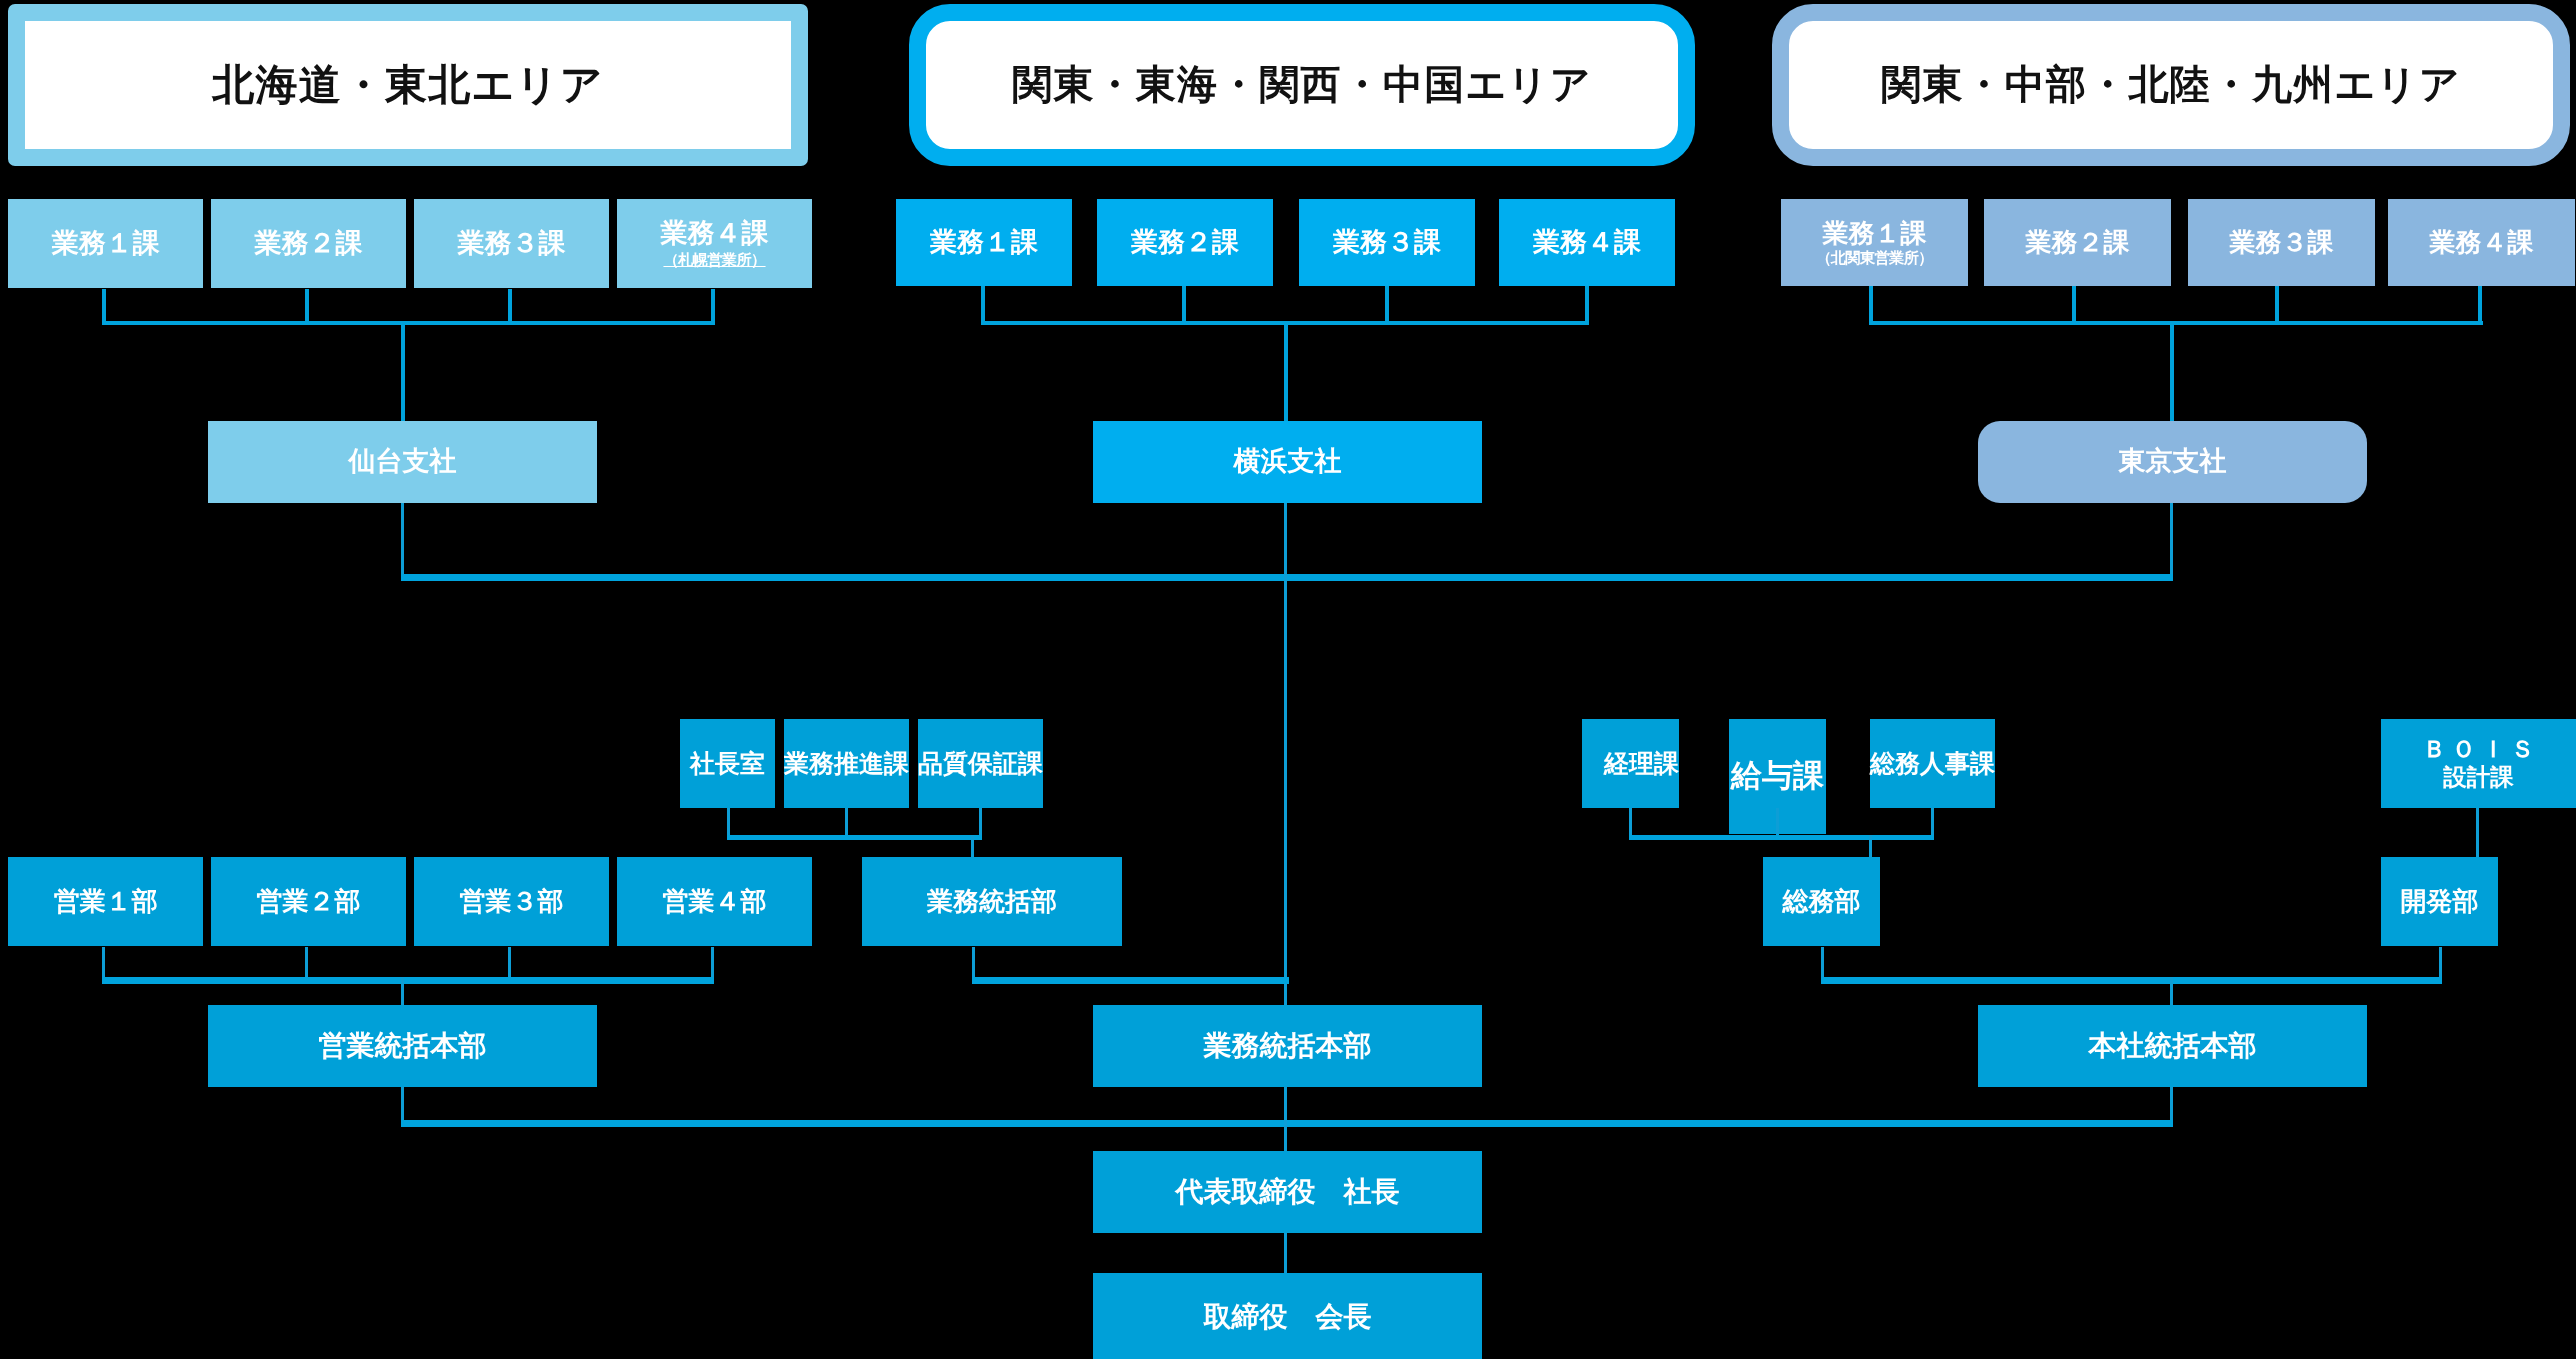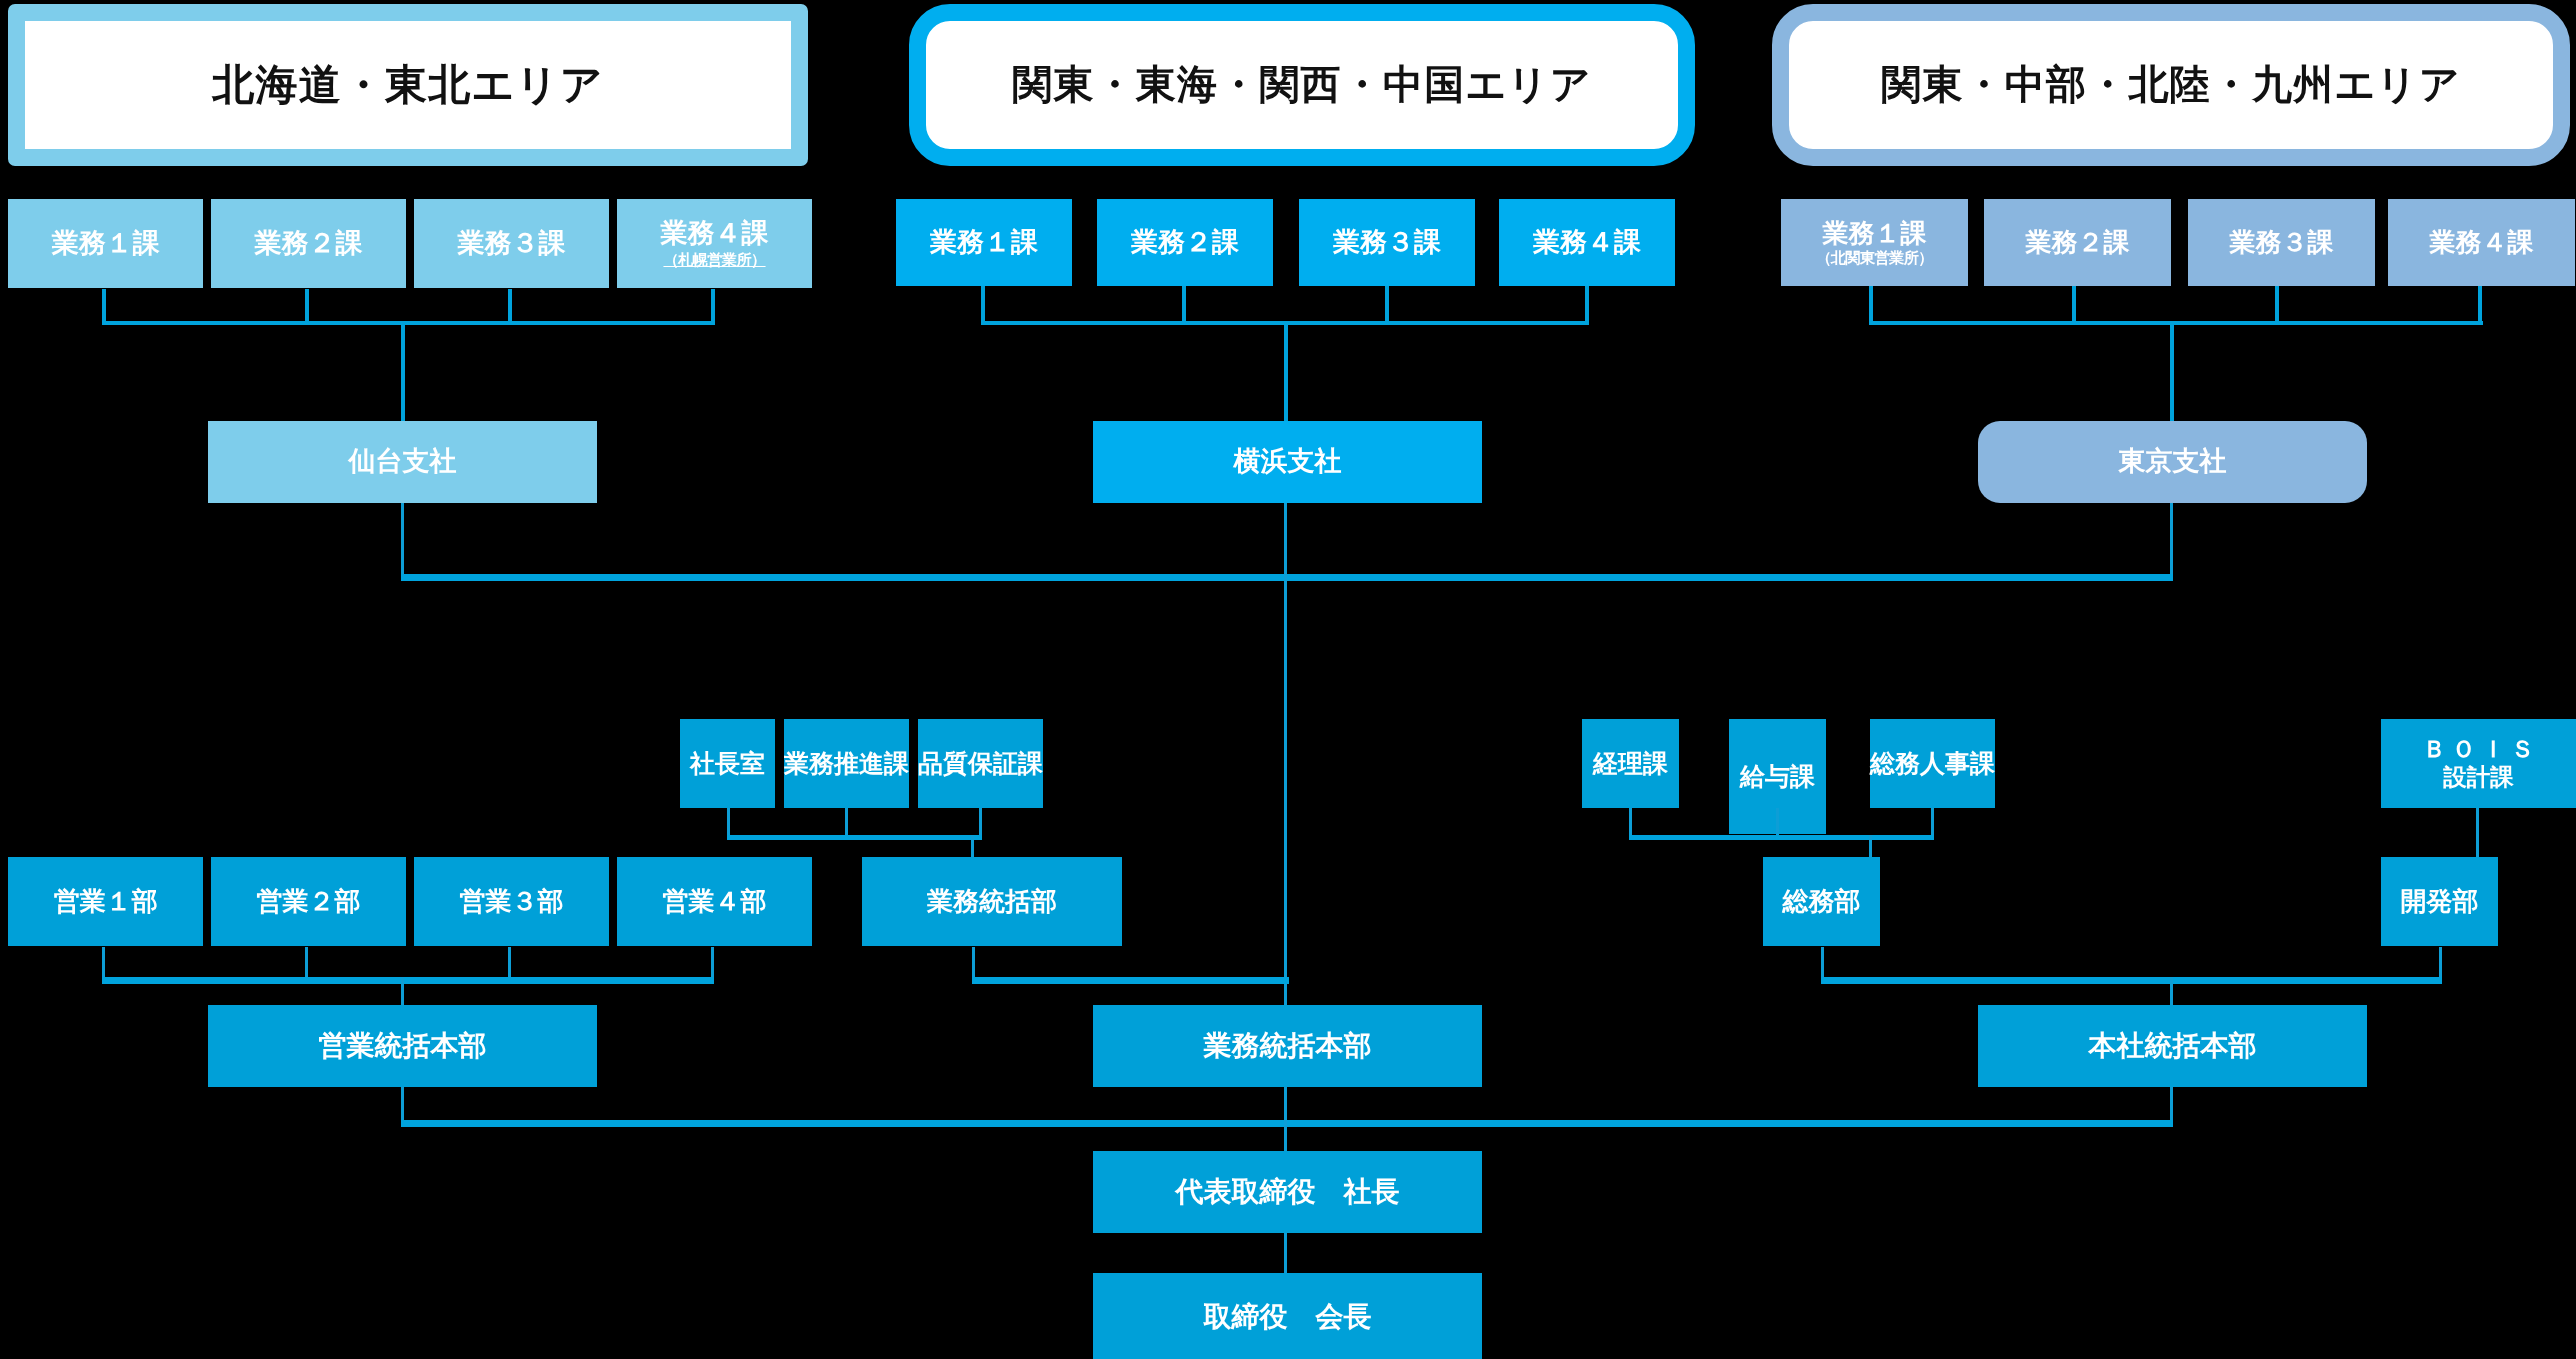--- a/index.html
+++ b/index.html
@@ -155,24 +155,24 @@
   </div>
   <div class="box" style="left:918px;top:719px;width:125px;height:89px;background:#00A0D8;font-size:25px;">
     <span>品質保証課</span>
   </div>
   <div class="ln thin" style="left:727px;top:808px;width:2.9px;height:29px;"></div>
   <div class="ln thin" style="left:845px;top:808px;width:2.9px;height:29px;"></div>
   <div class="ln thin" style="left:979px;top:808px;width:2.9px;height:29px;"></div>
   <div class="ln" style="left:727px;top:835px;width:255px;height:5.3px;"></div>
   <div class="ln thin" style="left:971px;top:835px;width:2.9px;height:26px;"></div>
 
-  <div class="box" style="left:1582px;top:719px;width:97px;height:89px;background:#00A0D8;font-size:25px;">
+  <div class="box" style="left:1582px;top:719px;width:97px;height:89px;background:#00A0D8;font-size:25px;align-items:flex-end;">
     <span>経理課</span>
   </div>
-  <div class="box" style="left:1729px;top:719px;width:97px;height:115px;background:#00A0D8;font-size:25px;">
+  <div class="box" style="left:1729px;top:719px;width:97px;height:115px;background:#00A0D8;font-size:31px;">
     <span>給与課</span>
   </div>
   <div class="box" style="left:1870px;top:719px;width:125px;height:89px;background:#00A0D8;font-size:25px;">
     <span>総務人事課</span>
   </div>
   <div class="ln thin" style="left:1629px;top:808px;width:2.9px;height:29px;"></div>
   <div class="ln thin" style="left:1776px;top:808px;width:2.9px;height:29px;"></div>
   <div class="ln thin" style="left:1931px;top:808px;width:2.9px;height:29px;"></div>
   <div class="ln" style="left:1629px;top:835px;width:305px;height:5.3px;"></div>
   <div class="ln thin" style="left:1869px;top:835px;width:2.9px;height:26px;"></div>

